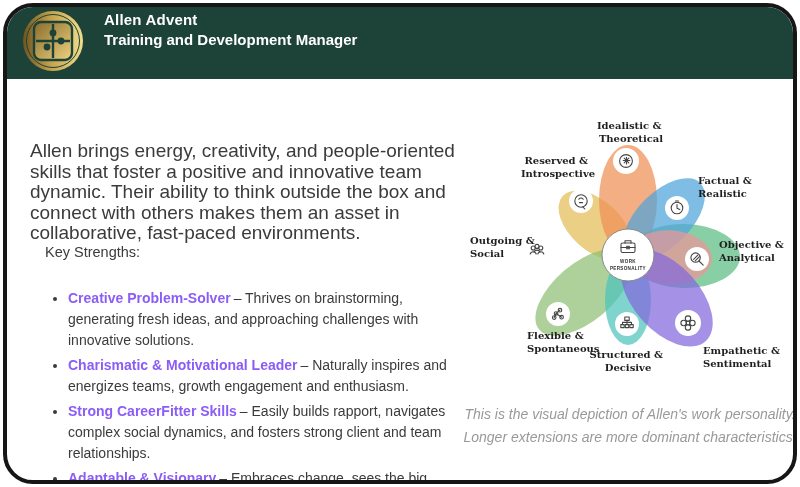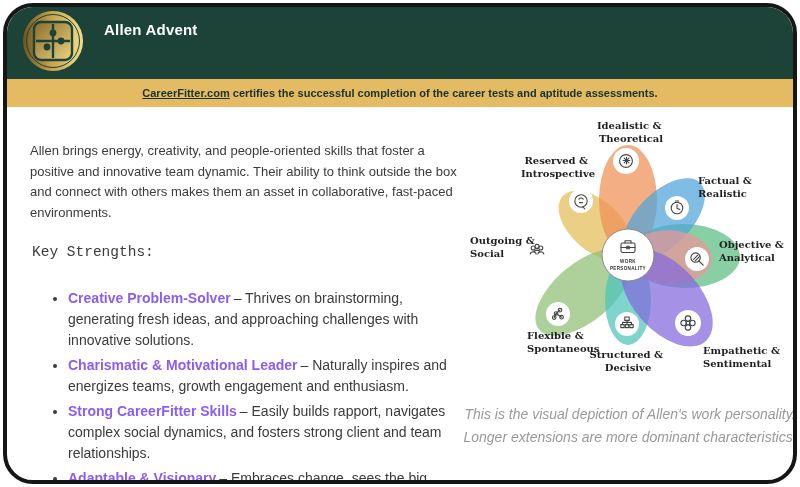--- a/index.html
+++ b/index.html
@@ -1,29 +1,29 @@
 <!DOCTYPE html>
 <html><head>
 <meta charset="utf-8">
 <style>
   * { margin:0; padding:0; box-sizing:border-box; }
   html,body { width:800px; height:487px; background:#ffffff; font-family:"Liberation Sans", sans-serif; }
   .card { position:absolute; left:3px; top:3px; width:794px; height:481px;
           border:4px solid #161616; border-radius:30px; background:#ffffff; overflow:hidden; }
   .header { position:absolute; left:0; top:0; width:100%; height:72px; background:#1d4238; }
   .logo-wrap { position:absolute; left:14px; top:2px; width:64px; height:64px; }
-  .titles { position:absolute; left:97px; top:14px; color:#ffffff; }
+  .titles { position:absolute; left:97px; top:4px; color:#ffffff; }
   .titles .name { font-size:15px; font-weight:bold; letter-spacing:.2px; }
   .titles .role { font-size:15px; font-weight:bold; margin-top:3px; }
   .banner { position:absolute; left:0; top:72px; width:100%; height:28px; background:#e4ba62;
             text-align:center; line-height:28px; font-size:11px; font-weight:bold; color:#17332b; }
   .banner a { color:#17332b; text-decoration:underline; }
-  .summary { position:absolute; left:23px; top:134px; width:434px; font-size:13px;
+  .summary { position:absolute; left:23px; top:134px; width:434px; font-size:19px;
              line-height:20.5px; color:#3b3b3b; }
-  .strengths-heading { position:absolute; left:25px; top:237px; font-size:14.5px; color:#3b3b3b;font-family:Liberation Mono, monospace; }
+  .strengths-heading { position:absolute; left:38px; top:237px; font-size:14.5px; color:#3b3b3b; }
   .strengths { position:absolute; left:45px; top:281px; width:420px; list-style:disc; padding-left:16px;
                font-size:14px; line-height:21px; color:#3b3b3b; }
   .strengths li { margin-bottom:4px; }
   .strengths li strong { color:#8b5cf6; }
   .strengths li span { margin-left:3px; }
   .flower { position:absolute; left:458px; top:105px; }
   .caption { position:absolute; left:452px; top:396px; width:342px; text-align:center;
              font-size:14px; font-style:italic; color:#999999; line-height:23px; }
   .petal-label { font-family:"DejaVu Serif", serif; font-size:10px; font-weight:bold; fill:#1f1f1f; }
   .center-label { font-family:"Liberation Sans", sans-serif; font-weight:bold; fill:#333; }
@@ -52,26 +52,24 @@
         <circle cx="32" cy="32" r="26.5" fill="none" stroke="#1d4238" stroke-width="1"></circle>
         <rect x="13" y="13" width="38" height="38" rx="7" fill="url(#gold2)" stroke="#1d4238" stroke-width="2.4"></rect>
         <path d="M32,15 V49 M15,32 H49" stroke="#1d4238" stroke-width="2.4" fill="none"></path>
         <circle cx="32" cy="24" r="3.4" fill="#1d4238"></circle>
         <circle cx="40" cy="32" r="3.4" fill="#1d4238"></circle>
         <circle cx="26" cy="38" r="3.4" fill="#1d4238"></circle>
       </svg>
     </div>
     <div class="titles">
       <div class="name">Allen Advent</div>
+      <div class="role">Training and Development Manager</div>
     </div>
   </div>
 
-  <div class="banner">
-    <a href="#">CareerFitter.com</a><span> certifies the successful completion of the career tests and aptitude assessments.</span>
-  </div>
 
   <p class="summary">Allen brings energy, creativity, and people-oriented skills that foster a positive and innovative team dynamic. Their ability to think outside the box and connect with others makes them an asset in collaborative, fast-paced environments.</p>
   <div class="strengths-heading">Key Strengths:</div>
   <ul class="strengths">
     <li><strong>Creative Problem-Solver</strong><span>– Thrives on brainstorming, generating fresh ideas, and approaching challenges with innovative solutions.</span></li>
     <li><strong>Charismatic &amp; Motivational Leader</strong><span>– Naturally inspires and energizes teams, growth engagement and enthusiasm.</span></li>
     <li><strong>Strong CareerFitter Skills</strong><span>– Easily builds rapport, navigates complex social dynamics, and fosters strong client and team relationships.</span></li>
     <li><strong>Adaptable &amp; Visionary</strong><span>– Embraces change, sees the big picture, and consistently identifies growth opportunities.</span></li>
   </ul>
 

